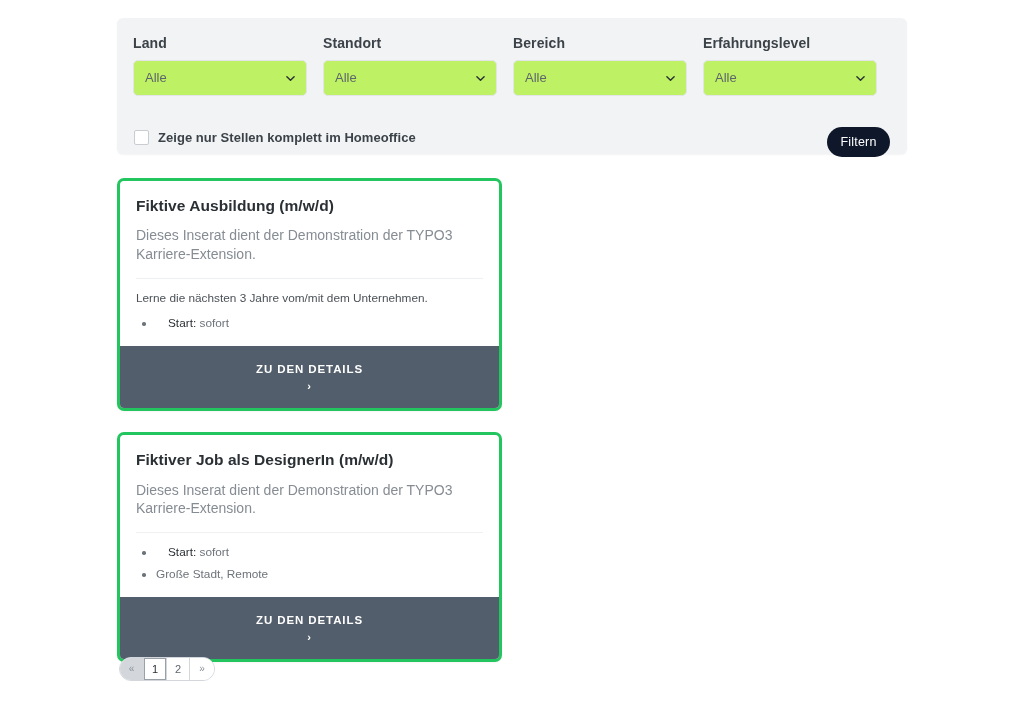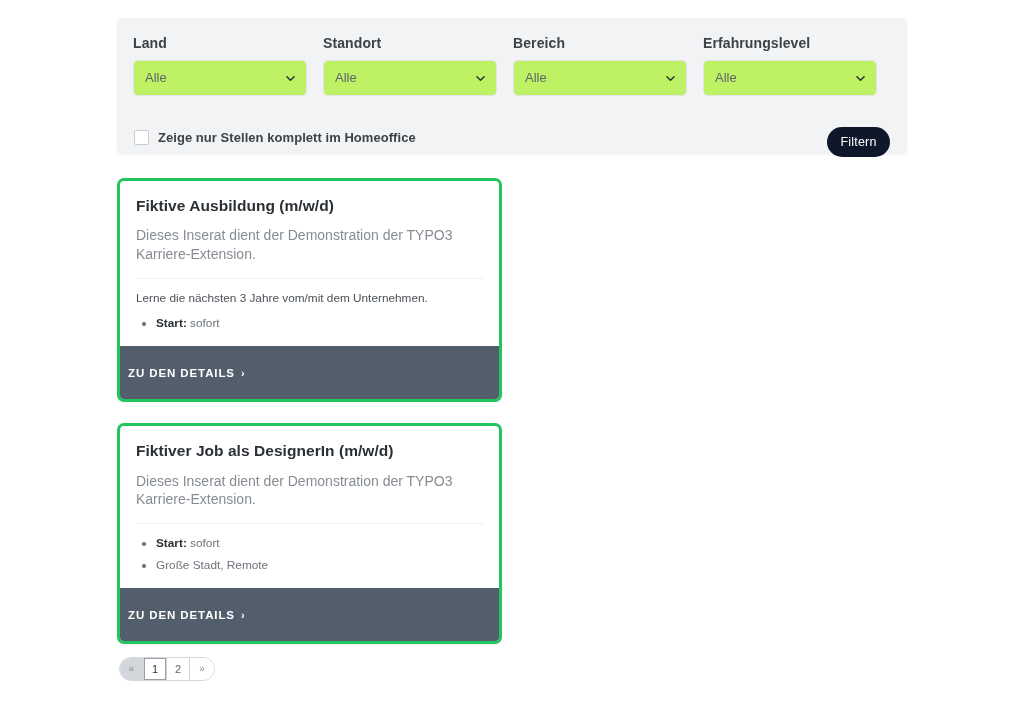--- a/index.html
+++ b/index.html
@@ -211,37 +211,39 @@
     position: absolute;
     left: 6px;
     top: 6px;
     width: 3.5px;
     height: 3.5px;
     border-radius: 50%;
     background: #6d737a;
   }
 
   .li-strong {
-    font-weight: 700;
+    font-weight: 400;
     color: #2b3035;
+    margin-left: 12px;
   }
 
   .card-footer {
     background: #525e6b;
     color: #ffffff;
     text-align: center;
     font-size: 11.5px;
     font-weight: 700;
     letter-spacing: 0.9px;
     padding: 17px 8px 16px 8px;
     cursor: pointer;
     display: flex;
     align-items: center;
     gap: 6px;
     min-height: 53px;
+    flex-direction: column;
   }
 
   .footer-arrow {
     display: inline-block;
     font-size: 11px;
     font-weight: 700;
     line-height: 1;
     transform: translateY(-0.5px);
   }
 

